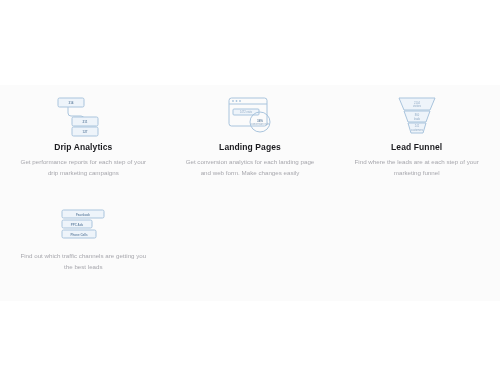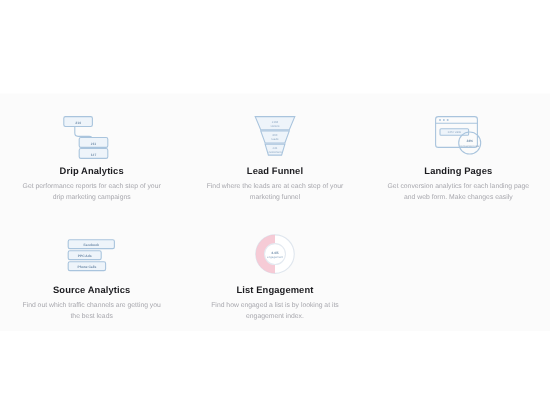--- a/index.html
+++ b/index.html
@@ -41,21 +41,20 @@
     grid-template-rows: repeat(2, 108px);
   }
 
   .cell {
     position: relative;
     display: flex;
     flex-direction: column;
     align-items: center;
     padding-top: 6px;
     box-sizing: border-box;
-    justify-content: center;
   }
 
   .art {
     height: 48px;
     display: flex;
     align-items: center;
     justify-content: center;
     width: 100%;
   }
 
@@ -123,20 +122,41 @@
         </svg>
       </div>
       <div class="title">Drip Analytics</div>
       <div class="desc">Get performance reports for each step of your drip marketing campaigns</div>
     </div>
 
 
     <div class="cell">
       <div class="art">
         <svg width="74" height="46" viewBox="0 0 74 46">
+          <rect class="stroke" x="16" y="6" width="38" height="28" rx="2.5" fill="#ffffff"></rect>
+          <path class="stroke" d="M16 12 H54"></path>
+          <circle cx="20" cy="9" r="0.9" fill="#a9c4dd"></circle>
+          <circle cx="23.5" cy="9" r="0.9" fill="#a9c4dd"></circle>
+          <circle cx="27" cy="9" r="0.9" fill="#a9c4dd"></circle>
+
+          <rect class="stroke fillpale" x="20" y="17" width="26" height="6" rx="1"></rect>
+          <text class="micro" x="33" y="21.2">1472 visits</text>
+
+          <circle class="stroke" cx="47" cy="30" r="10" fill="#eef4fa"></circle>
+          <text class="microdark" x="47" y="29.5">34%</text>
+          <text class="micro" x="47" y="33.3">conversion rate</text>
+        </svg>
+      </div>
+      <div class="title">Landing Pages</div>
+      <div class="desc">Get conversion analytics for each landing page and web form. Make changes easily</div>
+    </div>
+
+    <div class="cell">
+      <div class="art">
+        <svg width="74" height="46" viewBox="0 0 74 46">
 
           <path class="stroke fillpale" d="M19 6 H55 L50 18 H24 Z"></path>
           <text class="micro" x="37" y="11.5">2104</text>
           <text class="micro" x="37" y="15.2">visitors</text>
 
           <path class="stroke fillpale" d="M24 19 H50 L46 30 H28 Z"></path>
           <text class="micro" x="37" y="23.8">860</text>
           <text class="micro" x="37" y="27.5">leads</text>
 
           <path class="stroke fillpale" d="M28 31 H46 L43 41 H31 Z"></path>
@@ -144,66 +164,28 @@
           <text class="micro" x="37" y="39">customers</text>
         </svg>
       </div>
       <div class="title">Lead Funnel</div>
       <div class="desc">Find where the leads are at each step of your marketing funnel</div>
     </div>
 
     <div class="cell">
       <div class="art">
         <svg width="74" height="46" viewBox="0 0 74 46">
-          <rect class="stroke" x="16" y="6" width="38" height="28" rx="2.5" fill="#ffffff"></rect>
-          <path class="stroke" d="M16 12 H54"></path>
-          <circle cx="20" cy="9" r="0.9" fill="#a9c4dd"></circle>
-          <circle cx="23.5" cy="9" r="0.9" fill="#a9c4dd"></circle>
-          <circle cx="27" cy="9" r="0.9" fill="#a9c4dd"></circle>
-
-          <rect class="stroke fillpale" x="20" y="17" width="26" height="6" rx="1"></rect>
-          <text class="micro" x="33" y="21.2">1472 visits</text>
-
-          <circle class="stroke" cx="47" cy="30" r="10" fill="#eef4fa"></circle>
-          <text class="microdark" x="47" y="29.5">34%</text>
-          <text class="micro" x="47" y="33.3">conversion rate</text>
-        </svg>
-      </div>
-      <div class="title">Landing Pages</div>
-      <div class="desc">Get conversion analytics for each landing page and web form. Make changes easily</div>
-    </div>
-
-    <div class="cell">
-      <div class="art">
-        <svg width="74" height="46" viewBox="0 0 74 46">
           <rect class="stroke fillpale" x="16" y="10" width="42" height="8" rx="1.5"></rect>
           <text class="microdark" x="37" y="15.6">Facebook</text>
 
           <rect class="stroke fillpale" x="16" y="20" width="30" height="8" rx="1.5"></rect>
           <text class="microdark" x="31" y="25.6">PPC Ads</text>
 
           <rect class="stroke fillpale" x="16" y="30" width="34" height="8" rx="1.5"></rect>
           <text class="microdark" x="33" y="35.6">Phone Calls</text>
         </svg>
       </div>
-      <div class="title">Source Analytics</div>
       <div class="desc">Find out which traffic channels are getting you the best leads</div>
     </div>
 
-    <div class="cell">
-      <div class="art">
-        <svg width="74" height="46" viewBox="0 0 74 46">
-
-          <circle cx="37" cy="23" r="17.5" fill="#ffffff" stroke="#dfe6ee" stroke-width="1"></circle>
-
-          <path d="M37 5.5 A17.5 17.5 0 0 0 37 40.5 L37 32.5 A9.5 9.5 0 0 1 37 13.5 Z" fill="#f4c2cf" opacity="0.85"></path>
-
-          <circle cx="37" cy="23" r="9.5" fill="#ffffff" stroke="#e4eaf1" stroke-width="1"></circle>
-          <text class="microdark" x="37" y="22.6">4.4/5</text>
-          <text class="micro" x="37" y="26.4">engagement</text>
-        </svg>
-      </div>
-      <div class="title">List Engagement</div>
-      <div class="desc">Find how engaged a list is by looking at its engagement index.</div>
-    </div>
 
   </div>
 </div>
 
 </body></html>

